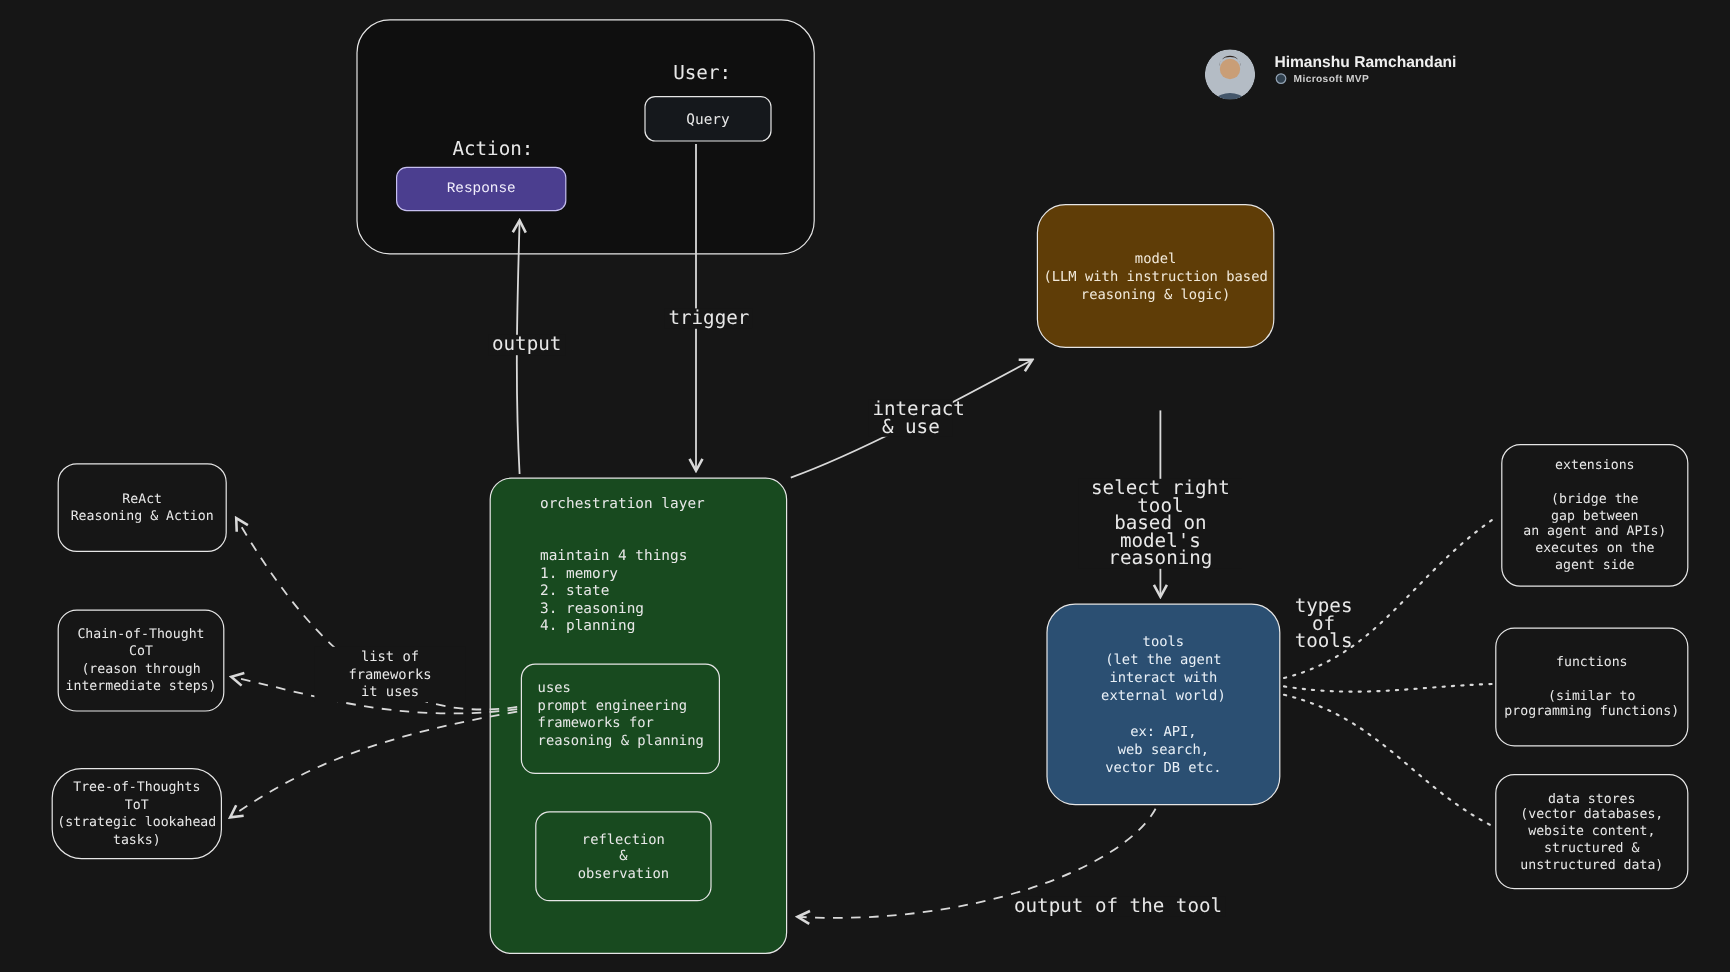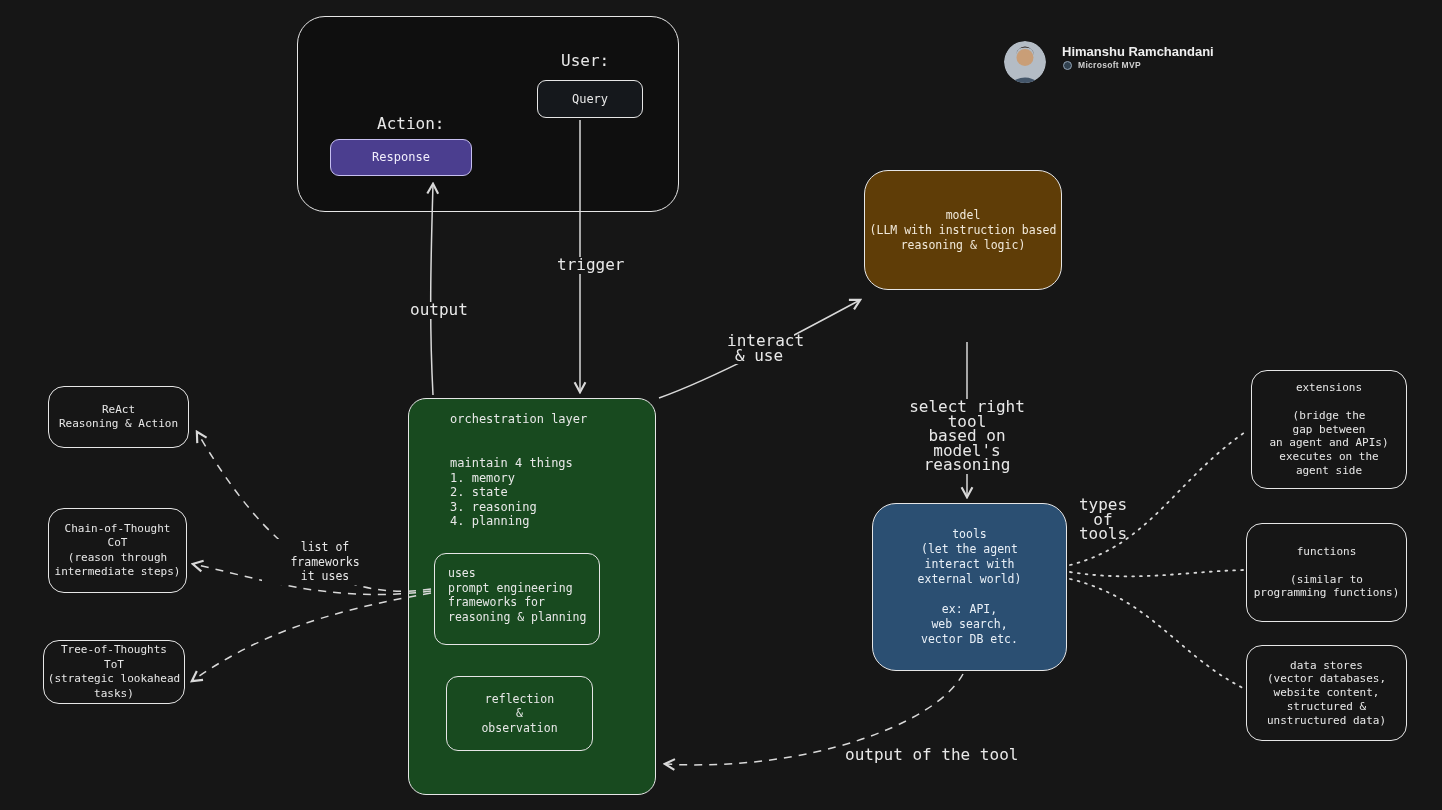--- a/index.html
+++ b/index.html
@@ -27,33 +27,33 @@
   .label.onwire{ background:var(--background); padding:1px 3px; }
   .leftblock{ position:absolute; white-space:pre-line; font-size:12px; line-height:14.6px; z-index:2; text-align:left; }
   svg.wires{ position:absolute; left:0; top:0; z-index:2; pointer-events:none; }
   svg.wires path{ fill:none; stroke:var(--wire); stroke-width:1.5; }
   .dashed{ stroke-dasharray:8 7; }
   .dotted{ stroke-dasharray:1.8 6; stroke-linecap:round; stroke-width:1.8 !important; }
 
   
   #chat{ left:297px; top:16px; width:382px; height:196px; border-radius:28px; background:rgba(0,0,0,0.30); }
   #query{ left:537px; top:80px; width:106px; height:38px; border-radius:9px; background:#15181c; font-size:12px; }
-  #response{ left:330px; top:139px; width:142px; height:37px; border-radius:9px; background:var(--purple-fill); border-color:var(--purple-border); color:#f1eefc; font-size:12px; }
+  #response{ left:330px; top:139px; width:142px; height:37px; border-radius:9px; background:var(--purple-fill); border-color:var(--purple-border); color:#f1eefc; font-size:12px;font-family:Liberation Mono, monospace; }
 
   
   #model{ left:864px; top:170px; width:198px; height:120px; border-radius:24px; background:var(--brown-fill); color:#f1e9da; line-height:15px; }
   #tools{ left:872px; top:503px; width:195px; height:168px; border-radius:24px; background:var(--blue-fill); color:#e9f0f7; line-height:15px; }
   #orch{ left:408px; top:398px; width:248px; height:397px; border-radius:18px; background:var(--green-fill); }
   #uses{ left:434px; top:553px; width:166px; height:92px; border-radius:12px; align-items:flex-start; justify-content:flex-start; text-align:left; padding:12px 0 0 13px; background:transparent; font-size:11.5px; }
   #reflection{ left:446px; top:676px; width:147px; height:75px; border-radius:12px; background:transparent; }
 
   
-  #react{ left:48px; top:386px; width:141px; height:62px; font-size:11px; }
+  #react{ left:48px; top:386px; width:141px; height:74px; font-size:11px; }
   #cot{ left:48px; top:508px; width:139px; height:85px; font-size:11px; }
-  #tot{ left:43px; top:640px; width:142px; height:64px; font-size:11px; }
+  #tot{ left:43px; top:640px; width:142px; height:76px; font-size:11px;border-radius:25px; }
 
   
   #extensions{ left:1251px; top:370px; width:156px; height:119px; font-size:11px; line-height:13.8px; }
   #functions{ left:1246px; top:523px; width:161px; height:99px; font-size:11px; line-height:13.8px; }
   #datastores{ left:1246px; top:645px; width:161px; height:96px; font-size:11px; line-height:13.8px; }
 
   
   #avatar{ position:absolute; left:1004px; top:41px; width:42px; height:42px; border-radius:50%; overflow:hidden; z-index:3; }
   #profile-name{ position:absolute; left:1062px; top:44px; font-family:"Liberation Sans","DejaVu Sans",sans-serif; font-size:13px; font-weight:700; color:#efefef; z-index:3; }
   #mvp-icon{ position:absolute; left:1063px; top:61px; width:9px; height:9px; border-radius:50%; border:1.5px solid #93a3b4; background:#31414f; z-index:3; }
@@ -137,21 +137,21 @@
     <path d="M 967 342 L 967 497" marker-end="url(#arr)"></path>
     <path class="dashed" d="M 431 589 C 320 606 252 525 197 432" marker-end="url(#arr)"></path>
     <path class="dashed" d="M 431 591 C 330 604 258 578 193 564" marker-end="url(#arr)"></path>
     <path class="dashed" d="M 431 593 C 322 612 256 636 192 681" marker-end="url(#arr)"></path>
     <path class="dashed" d="M 963 674 C 935 725 805 772 665 764" marker-end="url(#arr)"></path>
     <path class="dotted" d="M 1070 565 C 1150 545 1175 480 1248 430"></path>
     <path class="dotted" d="M 1070 572 C 1135 582 1180 572 1243 570"></path>
     <path class="dotted" d="M 1070 579 C 1150 598 1178 655 1243 688"></path>
   </svg>
 
-  <div class="label onwire" style="left:407px; top:279px;margin-top:23px;">output</div>
+  <div class="label onwire" style="left:407px; top:279px;">output</div>
   <div class="label onwire" style="left:554px; top:257px;">trigger</div>
   <div class="label onwire" style="left:724px; top:333px; width:70px; text-align:center;">interact
 &amp; use</div>
   <div class="label onwire" style="left:899px; top:399px; width:136px; text-align:center;">select right tool
 based on model's
 reasoning</div>
   <div class="label" style="left:1073px; top:498px; width:60px; text-align:center;">types of
 tools</div>
   <div class="label onwire" style="left:262px; top:539px; width:126px; text-align:center; font-size:11.5px;">list of frameworks
 it uses</div>

